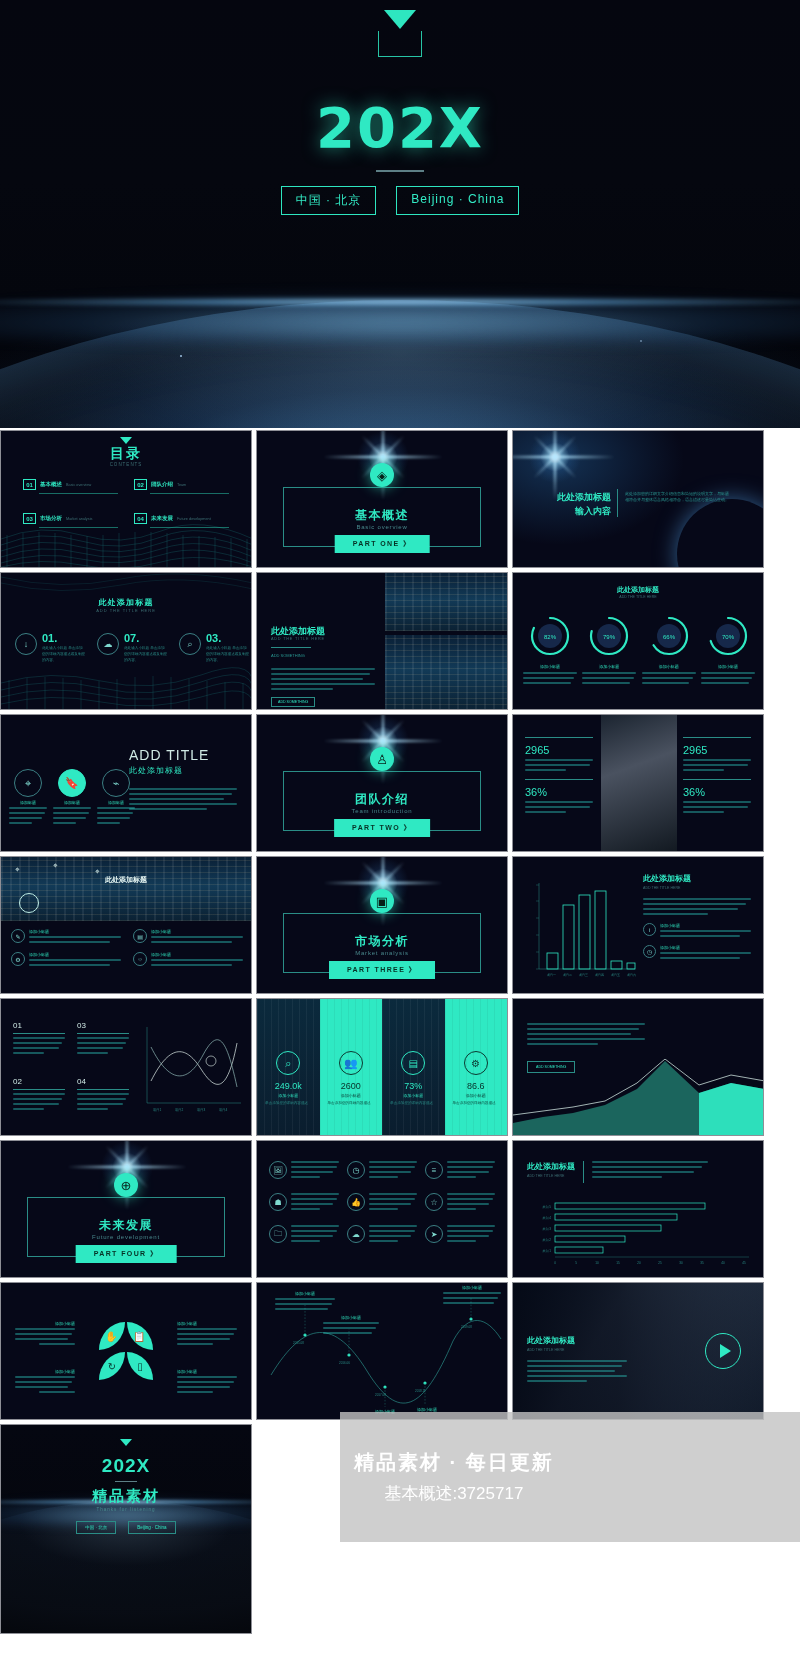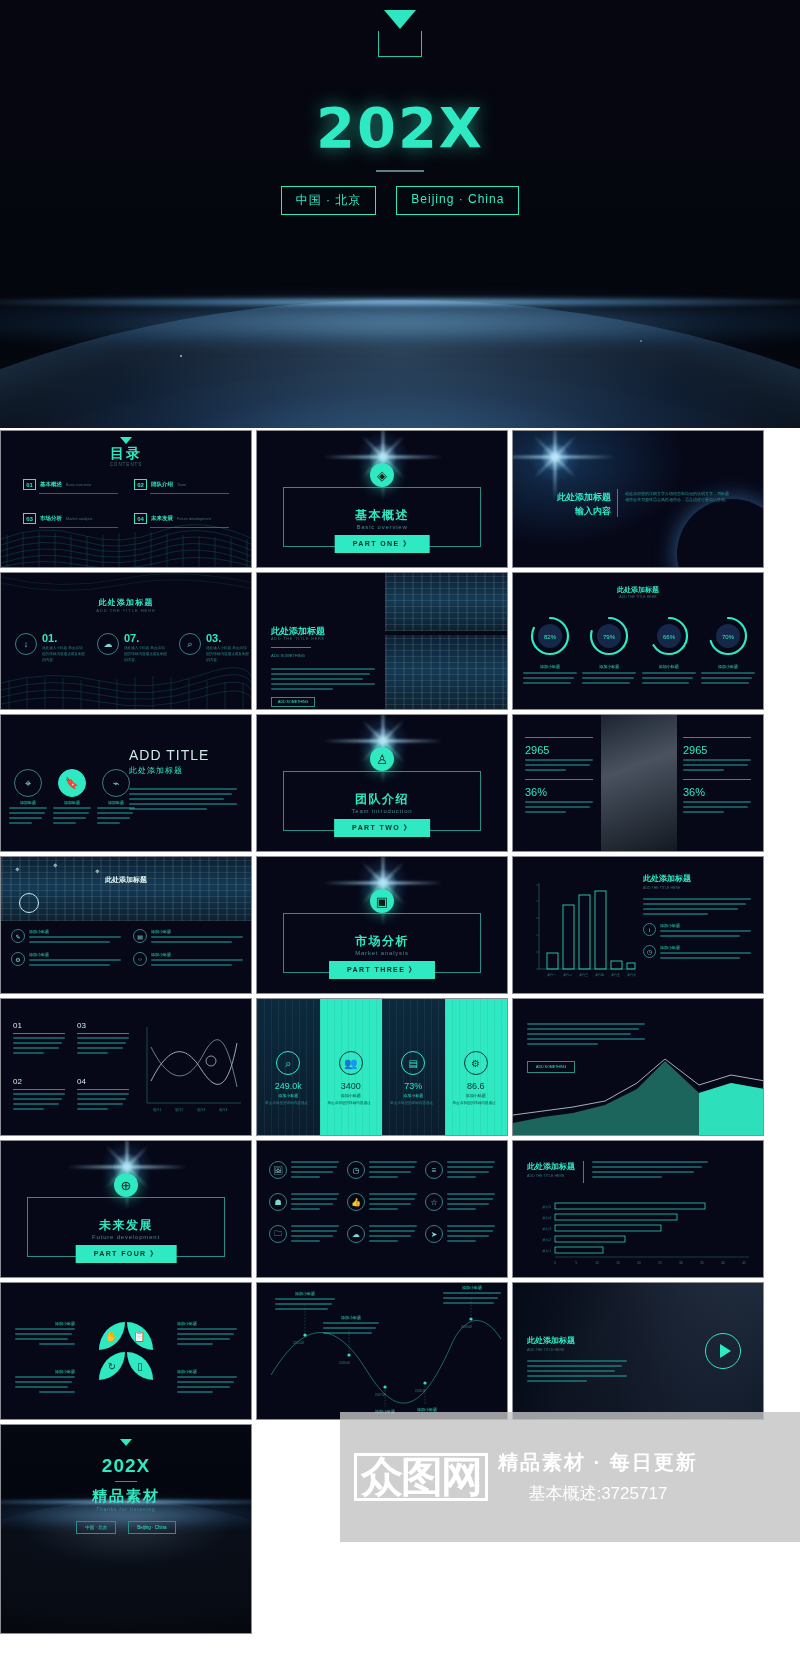--- a/index.html
+++ b/index.html
@@ -620,21 +620,21 @@
         <div style="flex:1;position:relative;background:linear-gradient(180deg,#0b2a3d,#0a1d2e);overflow:hidden">
           <div style="position:absolute;inset:0;background:repeating-linear-gradient(90deg,rgba(255,255,255,.05) 0 1px,transparent 1px 7px)"></div>
           <div style="position:absolute;left:50%;top:52px;transform:translateX(-50%);width:24px;height:24px;border:1px solid #2fe9c3;border-radius:50%;display:flex;align-items:center;justify-content:center;color:#2fe9c3;font-size:11px">⌕</div>
           <div style="position:absolute;left:0;right:0;top:82px;text-align:center;font-size:9px;color:#2fe9c3">249.0k</div>
           <div style="position:absolute;left:0;right:0;top:94px;text-align:center;font-size:4px;color:#2fe9c3">添加小标题</div>
           <div style="position:absolute;left:8px;right:8px;top:102px" class="tiny2">单击添加您的详细内容描述</div>
         </div>
         <div style="flex:1;position:relative;background:#2fe9c3;overflow:hidden">
           <div style="position:absolute;inset:0;background:repeating-linear-gradient(90deg,rgba(0,0,0,.05) 0 1px,transparent 1px 7px)"></div>
           <div style="position:absolute;left:50%;top:52px;transform:translateX(-50%);width:24px;height:24px;border:1px solid #0b3a31;border-radius:50%;display:flex;align-items:center;justify-content:center;color:#0b3a31;font-size:11px">👥</div>
-          <div style="position:absolute;left:0;right:0;top:82px;text-align:center;font-size:9px;color:#07312a">3400</div>
+          <div style="position:absolute;left:0;right:0;top:82px;text-align:center;font-size:9px;color:#07312a">2600</div>
           <div style="position:absolute;left:0;right:0;top:94px;text-align:center;font-size:4px;color:#07312a">添加小标题</div>
           <div style="position:absolute;left:8px;right:8px;top:102px;font-size:3.6px;line-height:1.6;color:#0a463b">单击添加您的详细内容描述</div>
         </div>
         <div style="flex:1;position:relative;background:linear-gradient(180deg,#0b2a3d,#0a1d2e);overflow:hidden">
           <div style="position:absolute;inset:0;background:repeating-linear-gradient(90deg,rgba(255,255,255,.05) 0 1px,transparent 1px 7px)"></div>
           <div style="position:absolute;left:50%;top:52px;transform:translateX(-50%);width:24px;height:24px;border:1px solid #2fe9c3;border-radius:50%;display:flex;align-items:center;justify-content:center;color:#2fe9c3;font-size:10px">▤</div>
           <div style="position:absolute;left:0;right:0;top:82px;text-align:center;font-size:9px;color:#2fe9c3">73%</div>
           <div style="position:absolute;left:0;right:0;top:94px;text-align:center;font-size:4px;color:#2fe9c3">添加小标题</div>
           <div style="position:absolute;left:8px;right:8px;top:102px" class="tiny2">单击添加您的详细内容描述</div>
         </div>
@@ -933,20 +933,19 @@
         <div style="border:1px solid #2a8d86;color:#2fe9c3;font-size:4.5px;pad;padding:3px 8px">中国 · 北京</div>
         <div style="border:1px solid #2a8d86;color:#2fe9c3;font-size:4.5px;padding:3px 8px">Beijing · China</div>
       </div>
     </div>
 
     <div class="slide empty" style="height:210px"></div>
     <div class="slide empty" style="height:210px"></div>
   </div>
 
   <div class="watermark">
-    <div class="wm-logo">众图网</div>
     <div class="wm-r">
       <div class="wm-top">精品素材 · 每日更新</div>
       <div class="wm-bot">基本概述:3725717</div>
     </div>
   </div>
 
 </div>
 
 </body></html>

